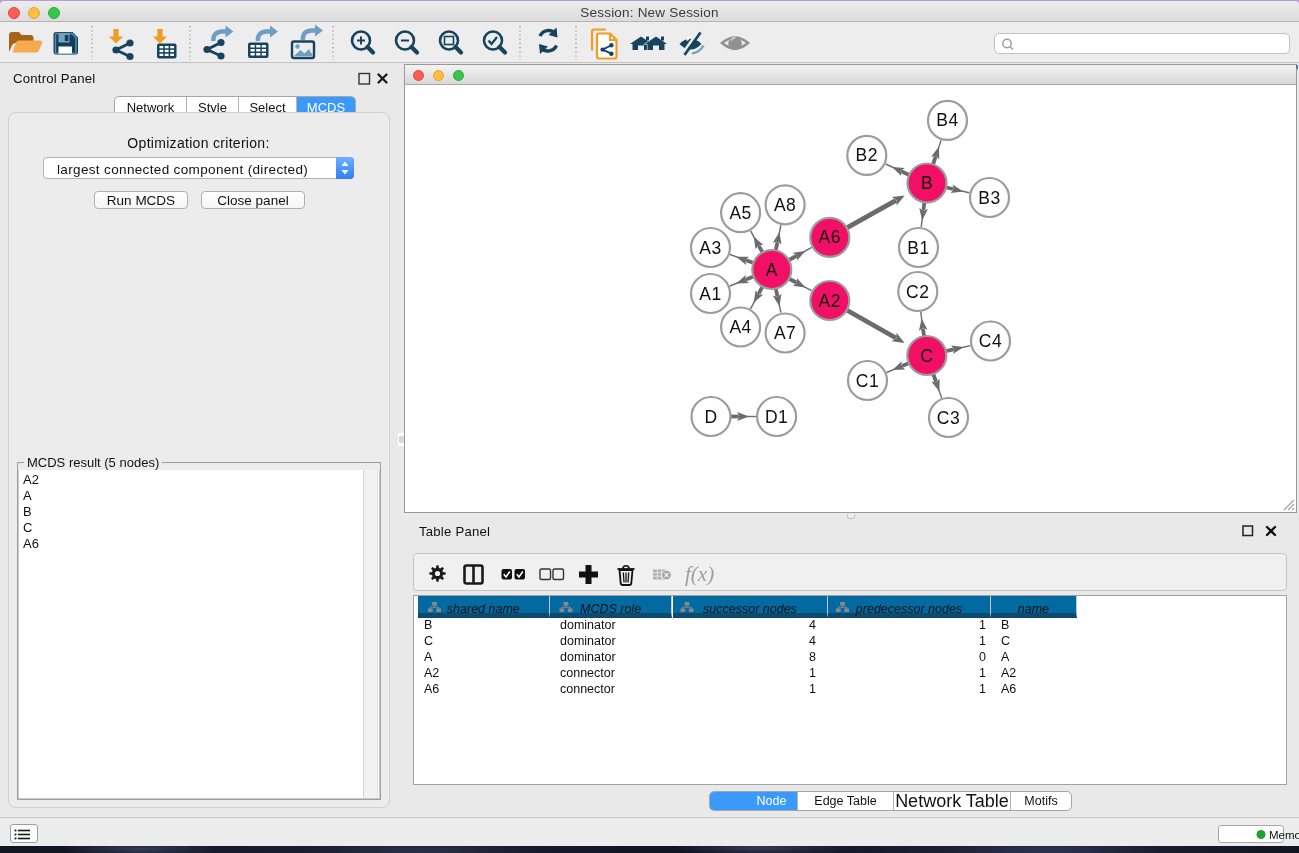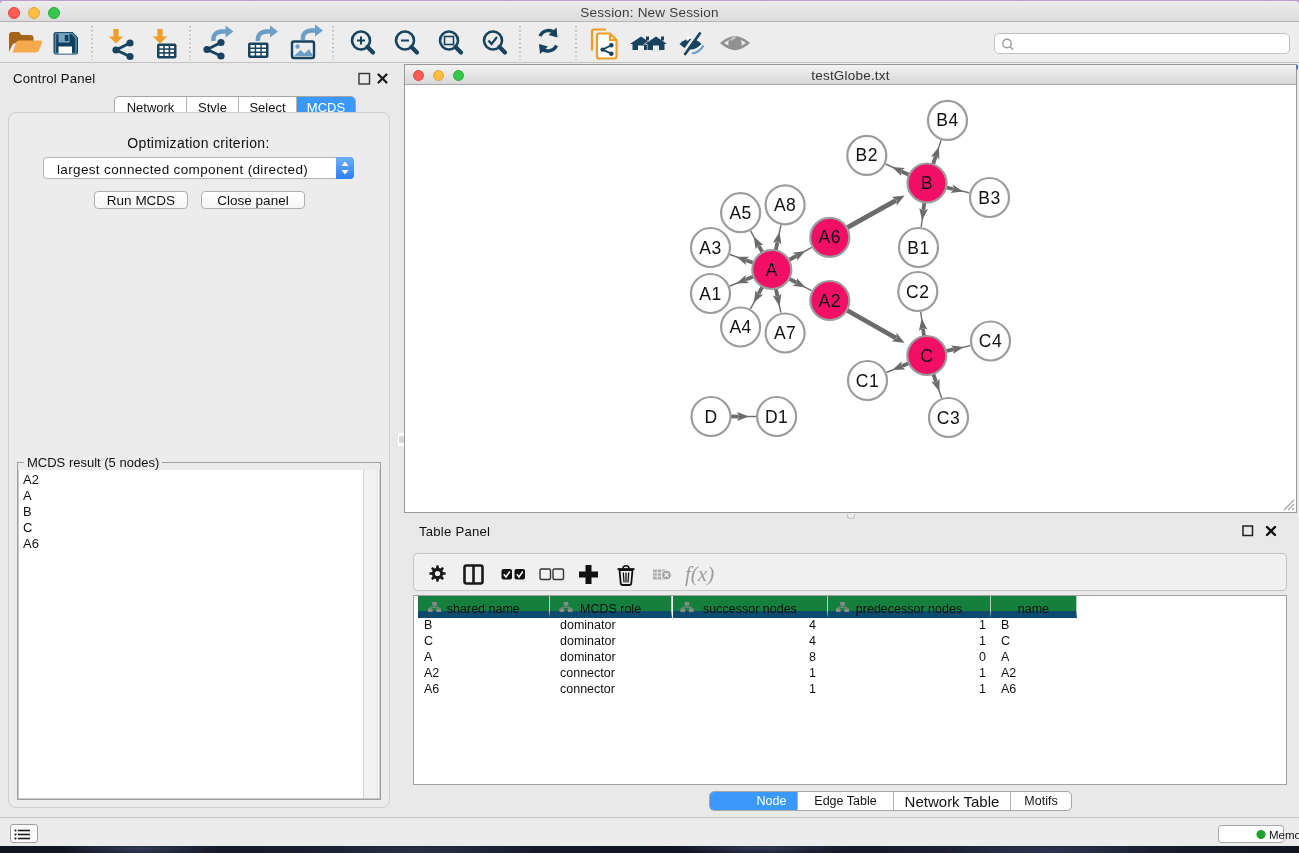--- a/index.html
+++ b/index.html
@@ -29,21 +29,21 @@
 #mlist .items{position:absolute;left:4px;top:2px;font-size:13px;color:#111;line-height:16px;}
 
 #nwin{position:absolute;left:404px;top:64px;width:893px;height:449px;background:#fff;border:1px solid #989898;}
 #nwin .tb{position:absolute;left:0;top:0;width:100%;height:20px;background:linear-gradient(#f3f3f3,#d8d8d8);border-bottom:1px solid #a9a9a9;}
 #nwin .t{position:absolute;width:100%;top:2.5px;text-align:center;font-size:13.5px;letter-spacing:0.2px;color:#333;}
 .tl2{position:absolute;top:4.5px;width:11px;height:11px;border-radius:50%;}
 
 #tp-title{position:absolute;left:419px;top:523.5px;font-size:13.2px;letter-spacing:0.2px;color:#111;}
 #tp-toolbar{position:absolute;left:413px;top:553px;width:874px;height:38px;background:#f0f0f0;border:1px solid #c6c6c6;border-radius:4px;}
 #tbl{position:absolute;left:413px;top:595px;width:874px;height:190px;background:#fff;border:1px solid #a2a2a2;}
-.hc{position:absolute;top:0;height:22px;background:#15803d;border-right:1px solid #c6c6c6;border-bottom:7px solid #0c4a6e;}
+.hc{position:absolute;top:0;height:22px;background:#0369a1;border-right:1px solid #c6c6c6;border-bottom:5px solid #0c4a6e;font-style:italic;}
 .hc span{position:absolute;width:100%;text-align:center;top:5.5px;font-size:12.5px;color:#111;}
 .cell{position:absolute;font-size:12.5px;color:#111;height:16px;line-height:16px;}
 
 #statusbar{position:absolute;left:0;top:817px;width:1299px;height:29px;background:#ececec;border-top:1px solid #c6c6c6;}
 #memory{position:absolute;left:1218px;top:825px;width:66px;height:17.5px;background:#fff;border:1px solid #a8a8a8;border-radius:3px;font-size:11.5px;color:#111;padding-left:32px;}
 #listbtn{position:absolute;left:10px;top:824px;width:28px;height:19px;background:#fdfdfd;border:1px solid #9f9f9f;border-radius:3px;}
 #deskbottom{position:absolute;left:0;top:846px;width:1299px;height:7px;background:radial-gradient(ellipse 80px 8px at 140px 3px,#323b58 0%,transparent 100%),radial-gradient(ellipse 120px 9px at 420px 5px,#2a3048 0%,transparent 100%),radial-gradient(ellipse 90px 8px at 760px 2px,#333a55 0%,transparent 100%),radial-gradient(ellipse 110px 9px at 1050px 5px,#2c3350 0%,transparent 100%),linear-gradient(90deg,#10141f,#1a2033 30%,#0e1220 55%,#1f2539 80%,#10141f);}
 svg{display:block;}
 </style></head>
 <body>
@@ -205,21 +205,20 @@
 
 <div id="nwin">
     <svg style="position:absolute;left:0;top:0;" width="893" height="6">
       <polygon points="0,0 5,0 0,5" fill="#4a76cf"></polygon>
       <polygon points="893,0 888,0 893,5" fill="#4a76cf"></polygon>
     </svg>
   <div class="tb">
     <div class="tl2" style="left:8px;background:#fb5d55;border:0.5px solid #e2463f;"></div>
     <div class="tl2" style="left:28px;background:#fdbe41;border:0.5px solid #e0a433;"></div>
     <div class="tl2" style="left:48px;background:#35c64b;border:0.5px solid #2aad3c;"></div>
-    <div class="t">testGlobe.txt</div>
   </div>
   <svg id="graph" style="position:absolute;left:0px;top:20px;" width="891" height="415">
 <line x1="357.4" y1="167.4" x2="345.6" y2="145.8" stroke="#6b6b6b" stroke-width="1.4"></line>
 <line x1="366.8" y1="184.5" x2="353.8" y2="160.8" stroke="#6b6b6b" stroke-width="3.8"></line>
 <polygon points="348.7,151.6 358.3,160.0 353.3,159.9 350.6,164.2" fill="#6b6b6b"></polygon>
 <line x1="370.7" y1="165.4" x2="375.9" y2="140.1" stroke="#6b6b6b" stroke-width="1.4"></line>
 <line x1="366.8" y1="184.5" x2="372.4" y2="157.3" stroke="#6b6b6b" stroke-width="3.8"></line>
 <polygon points="374.5,147.0 376.4,159.6 372.6,156.3 367.8,157.8" fill="#6b6b6b"></polygon>
 <line x1="348.4" y1="177.9" x2="325.0" y2="169.5" stroke="#6b6b6b" stroke-width="1.4"></line>
 <line x1="366.8" y1="184.5" x2="341.1" y2="175.3" stroke="#6b6b6b" stroke-width="3.8"></line>
@@ -431,21 +430,21 @@
 <div class="cell" style="left:587px;top:68.5px;width:80px;">A2</div>
 <div class="cell" style="left:10px;top:84.5px;width:120px;">A6</div>
 <div class="cell" style="left:146px;top:84.5px;width:110px;">connector</div>
 <div class="cell" style="left:258px;top:84.5px;width:144px;text-align:right;">1</div>
 <div class="cell" style="left:414px;top:84.5px;width:158px;text-align:right;">1</div>
 <div class="cell" style="left:587px;top:84.5px;width:80px;">A6</div>
 </div>
 <div class="seg" style="left:673px;top:791px;height:20px;">
   <div class="on" style="width:88px;font-size:12.5px;line-height:19px;padding-left:36px;">Node Table</div>
   <div style="width:96px;font-size:12.5px;line-height:19px;">Edge Table</div>
-  <div style="width:117px;font-size:15px;line-height:19px;">Network Table</div>
+  <div style="width:117px;font-size:18px;line-height:19px;">Network Table</div>
   <div style="width:60px;font-size:12.5px;line-height:19px;">Motifs</div>
 </div>
 <div id="statusbar"></div>
 <div id="listbtn">
     <svg width="26" height="19">
       <g stroke="#1a1a1a" stroke-width="1.6">
         <line x1="7" y1="5.5" x2="19" y2="5.5"></line>
         <line x1="7" y1="9.5" x2="19" y2="9.5"></line>
         <line x1="7" y1="13.5" x2="19" y2="13.5"></line>
       </g>

